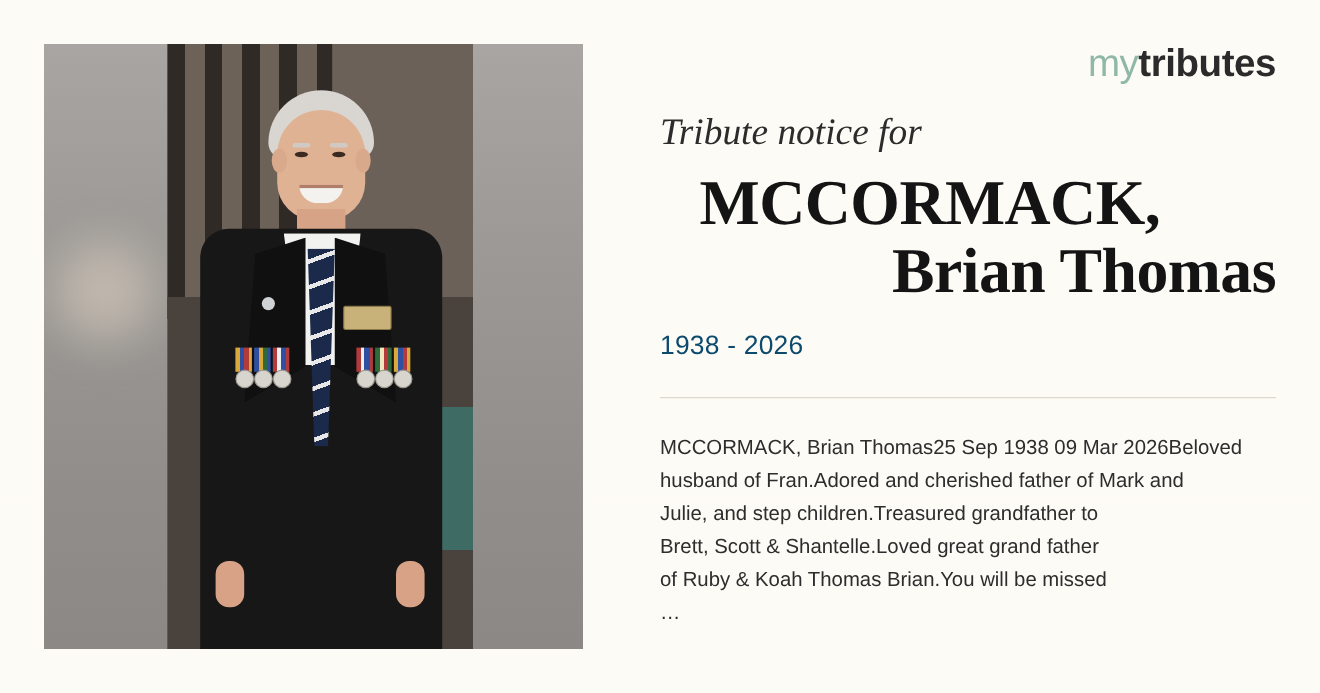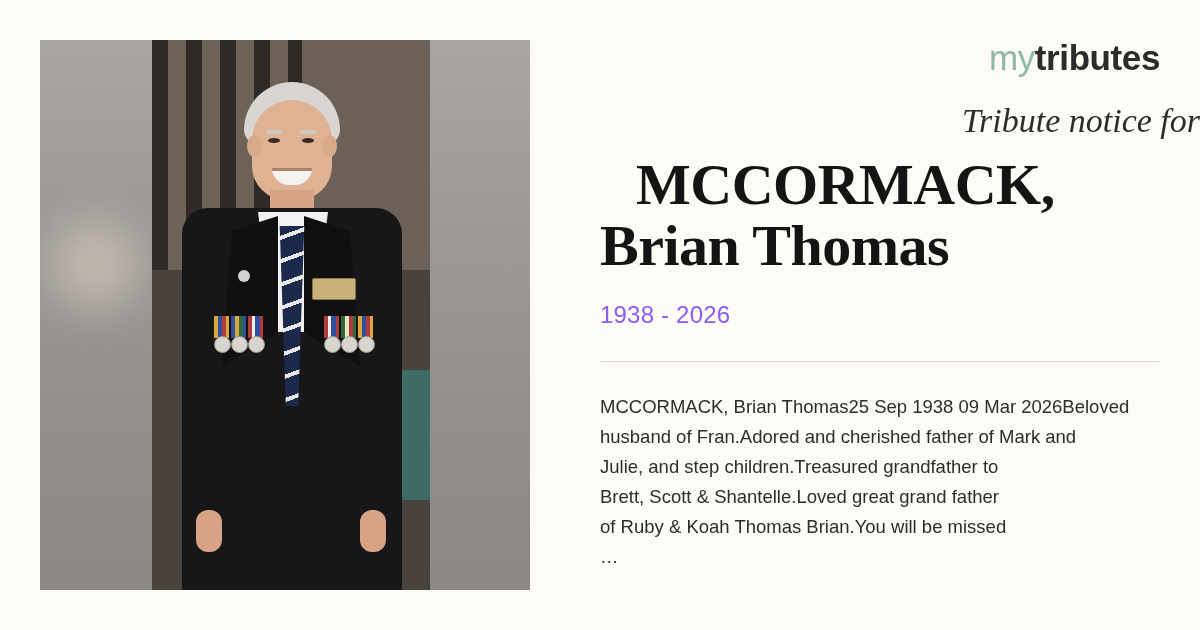--- a/index.html
+++ b/index.html
@@ -302,38 +302,37 @@
     color: #2b2b2b;
     font-weight: 700;
   }
   .eyebrow {
     margin: 66px 0 0 0;
     font-family: "Liberation Serif", serif;
     font-style: italic;
     font-size: 34px;
     color: #2c2c2c;
     font-weight: 400;
-    text-align: right;
   }
   .name {
     margin: 14px 0 0 0;
     font-family: "Liberation Serif", serif;
     font-size: 58px;
     line-height: 1.06;
     font-weight: 700;
     color: #141414;
     letter-spacing: -0.5px;
     max-width: 560px;
   }
   .name .surname { display: block; margin-left: 36px; }
-  .name .given { display: block; }
+  .name .given { display: block; text-align: right; }
   .dates {
     margin: 24px 0 0 0;
     font-size: 24px;
-    color: #8b5cf6;
+    color: #0c4a6e;
     letter-spacing: 0.2px;
   }
   .divider {
     margin: 32px 0 0 0;
     width: 560px;
     height: 1px;
     background: #d9d5cb;
     border: 0;
   }
   .body-text {

